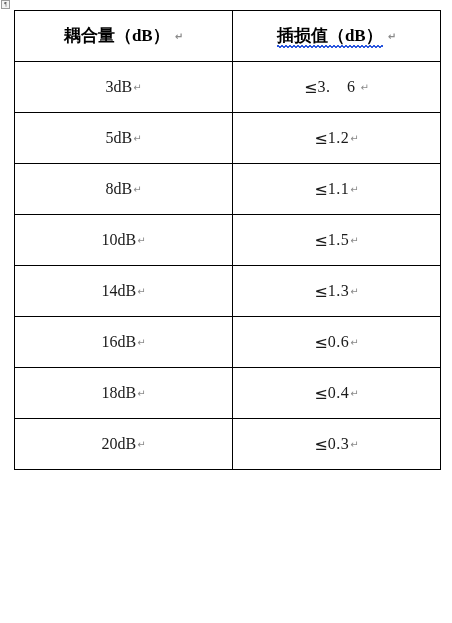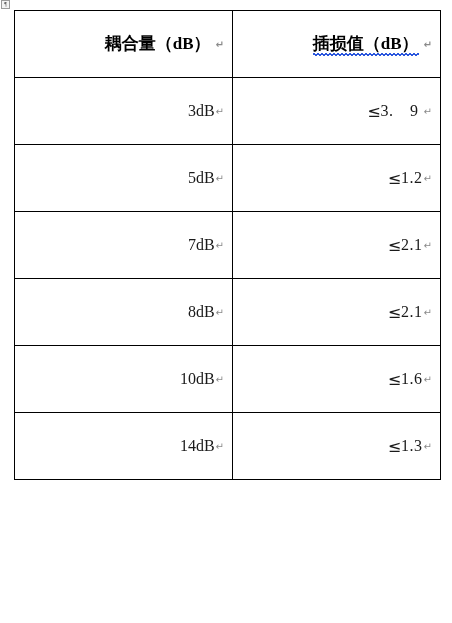--- a/index.html
+++ b/index.html
@@ -43,22 +43,22 @@
     position: absolute;
     left: 14px;
     top: 10px;
     width: 426px;
     border-collapse: collapse;
     table-layout: fixed;
   }
 
   .doc-table td {
     border: 1px solid #000000;
-    padding: 8px;
-    text-align: right;
+    padding: 0;
+    text-align: center;
     vertical-align: middle;
     height: 50px;
     line-height: 1.1;
     margin-left: 38px;
   }
 
   .col-a { width: 218px; }
   .col-b { width: 208px; }
 
   
@@ -151,69 +151,85 @@
             <span class="squiggle-wrap"><span class="hdr-text">插损值（dB）</span></span><span class="pilcrow spaced">↵</span>
           </span>
         </td>
       </tr>
 
       <tr>
         <td class="body-cell">
           <span class="cell-inner"><span>3dB</span><span class="pilcrow">↵</span></span>
         </td>
         <td class="body-cell">
-          <span class="cell-inner"><span class="le-sym">≤</span><span class="val-num">3.　9</span><span class="pilcrow spaced">↵</span></span>
+          <span class="cell-inner"><span class="le-sym">≤</span><span class="val-num">3.　6</span><span class="pilcrow spaced">↵</span></span>
         </td>
       </tr>
 
       <tr>
         <td class="body-cell">
           <span class="cell-inner"><span>5dB</span><span class="pilcrow">↵</span></span>
         </td>
         <td class="body-cell">
           <span class="cell-inner"><span class="le-sym">≤</span><span class="val-num">1.2</span><span class="pilcrow">↵</span></span>
         </td>
       </tr>
 
 
-      <tr>
-        <td class="body-cell">
-          <span class="cell-inner"><span>7dB</span><span class="pilcrow">↵</span></span>
-        </td>
-        <td class="body-cell">
-          <span class="cell-inner"><span class="le-sym">≤</span><span class="val-num">2.1</span><span class="pilcrow">↵</span></span>
-        </td>
-      </tr>
 
       <tr>
         <td class="body-cell">
           <span class="cell-inner"><span>8dB</span><span class="pilcrow">↵</span></span>
         </td>
         <td class="body-cell">
-          <span class="cell-inner"><span class="le-sym">≤</span><span class="val-num">2.1</span><span class="pilcrow">↵</span></span>
+          <span class="cell-inner"><span class="le-sym">≤</span><span class="val-num">1.1</span><span class="pilcrow">↵</span></span>
         </td>
       </tr>
 
       <tr>
         <td class="body-cell">
           <span class="cell-inner"><span>10dB</span><span class="pilcrow">↵</span></span>
         </td>
         <td class="body-cell">
-          <span class="cell-inner"><span class="le-sym">≤</span><span class="val-num">1.6</span><span class="pilcrow">↵</span></span>
+          <span class="cell-inner"><span class="le-sym">≤</span><span class="val-num">1.5</span><span class="pilcrow">↵</span></span>
         </td>
       </tr>
 
 
       <tr>
         <td class="body-cell">
           <span class="cell-inner"><span>14dB</span><span class="pilcrow">↵</span></span>
         </td>
         <td class="body-cell">
           <span class="cell-inner"><span class="le-sym">≤</span><span class="val-num">1.3</span><span class="pilcrow">↵</span></span>
         </td>
       </tr>
 
-
-
+      <tr>
+        <td class="body-cell">
+          <span class="cell-inner"><span>16dB</span><span class="pilcrow">↵</span></span>
+        </td>
+        <td class="body-cell">
+          <span class="cell-inner"><span class="le-sym">≤</span><span class="val-num">0.6</span><span class="pilcrow">↵</span></span>
+        </td>
+      </tr>
+
+      <tr>
+        <td class="body-cell">
+          <span class="cell-inner"><span>18dB</span><span class="pilcrow">↵</span></span>
+        </td>
+        <td class="body-cell">
+          <span class="cell-inner"><span class="le-sym">≤</span><span class="val-num">0.4</span><span class="pilcrow">↵</span></span>
+        </td>
+      </tr>
+
+      <tr>
+        <td class="body-cell">
+          <span class="cell-inner"><span>20dB</span><span class="pilcrow">↵</span></span>
+        </td>
+        <td class="body-cell">
+          <span class="cell-inner"><span class="le-sym">≤</span><span class="val-num">0.3</span><span class="pilcrow">↵</span></span>
+        </td>
+      </tr>
 
     </tbody>
   </table>
 </div>
 
 </body></html>

